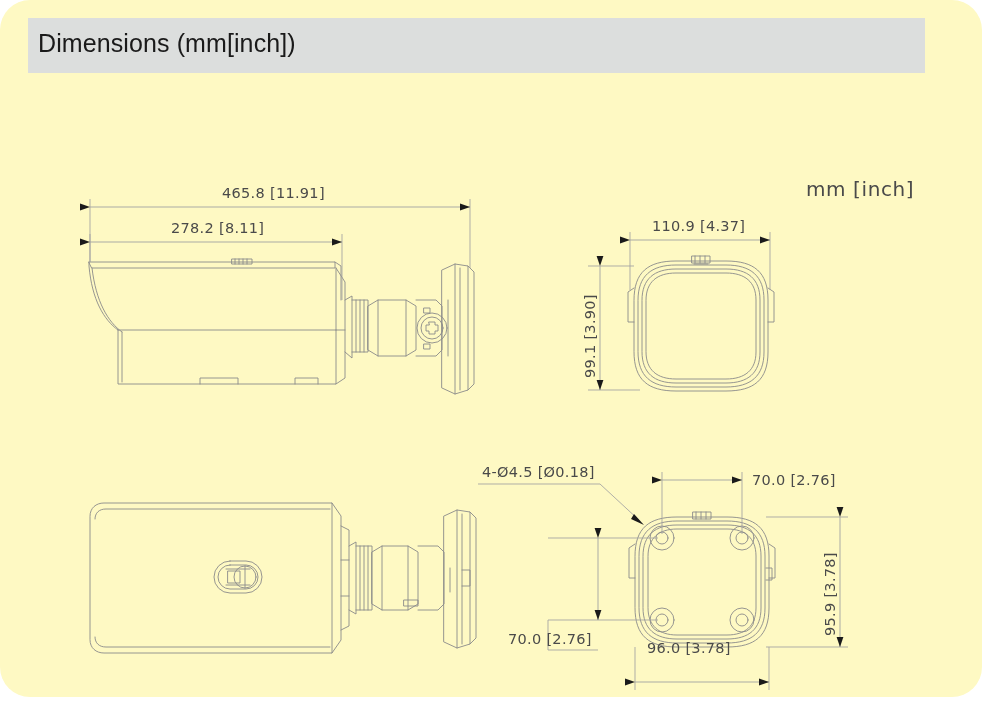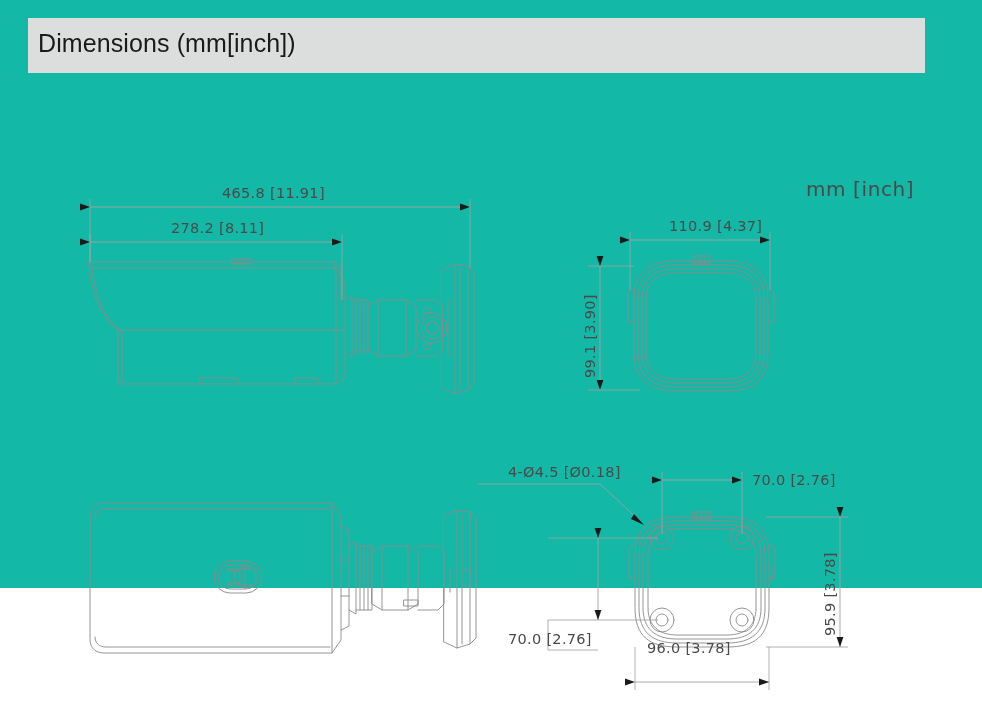--- a/index.html
+++ b/index.html
@@ -12,22 +12,23 @@
     width: 982px;
     height: 726px;
     position: relative;
     font-family: "Liberation Sans", sans-serif;
     overflow: hidden;
   }
   #page {
     position: absolute;
     left: 0; top: 0;
     width: 982px;
-    height: 588px;
-    background: #14b8a6;
+    height: 697px;
+    background: #fef9c3;
+    border-radius: 30px;
   }
   
   #header-band {
     position: absolute;
     left: 28px;
     top: 18px;
     width: 897px;
     height: 55px;
     background: #dcdedd;
   }
@@ -265,25 +266,25 @@
     </g>
     <g fill="#1a1a1a" stroke="none">
       <path d="M644,525 L631,519 L634,514 Z"></path>
     </g>
   </svg>
 
   <div class="dim-label" style="left:222px; top:185px;">465.8 [11.91]</div>
 
   <div class="dim-label" style="left:171px; top:220px;">278.2 [8.11]</div>
 
-  <div class="dim-label" style="left:652px; top:218px;margin-left:17px;">110.9 [4.37]</div>
+  <div class="dim-label" style="left:652px; top:218px;">110.9 [4.37]</div>
 
   <div class="dim-label vertical" style="left:582px; top:378px;">99.1 [3.90]</div>
 
-  <div class="dim-label" style="left:508px; top:464px;">4-Ø4.5 [Ø0.18]</div>
+  <div class="dim-label" style="left:482px; top:464px;">4-Ø4.5 [Ø0.18]</div>
 
   <div class="dim-label" style="left:752px; top:472px;">70.0 [2.76]</div>
 
   <div class="dim-label" style="left:508px; top:631px;">70.0 [2.76]</div>
 
   <div class="dim-label vertical" style="left:822px; top:636px;">95.9 [3.78]</div>
 
   <div class="dim-label" style="left:647px; top:640px;text-align:center;">96.0 [3.78]</div>
 
   <div class="unit-label" style="left:806px; top:177px;">mm [inch]</div>

